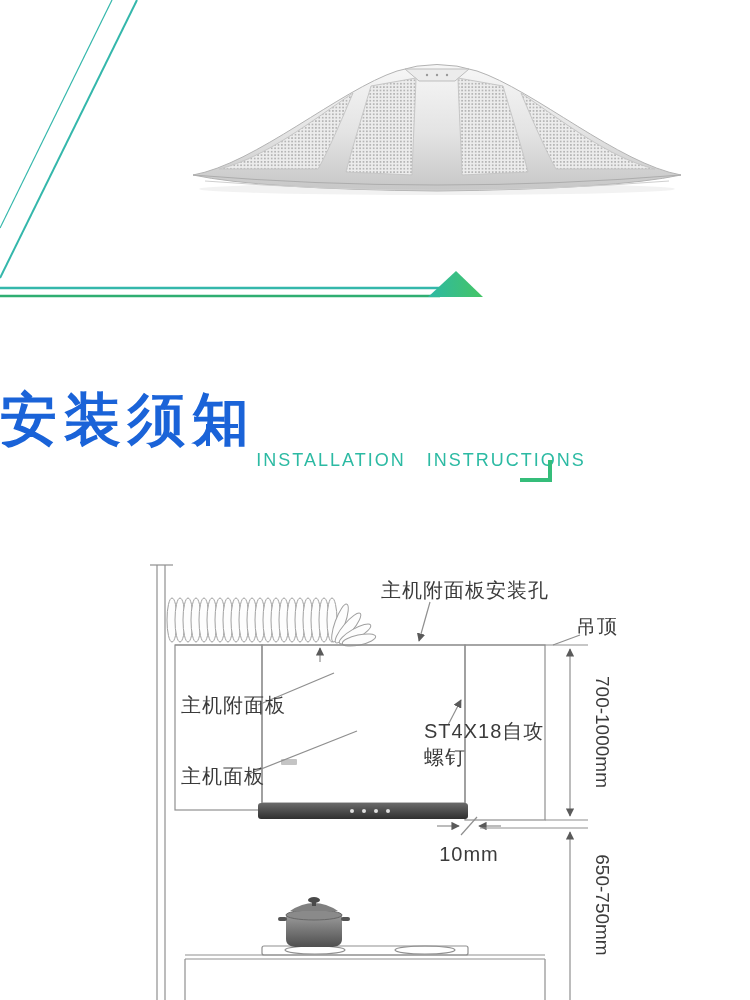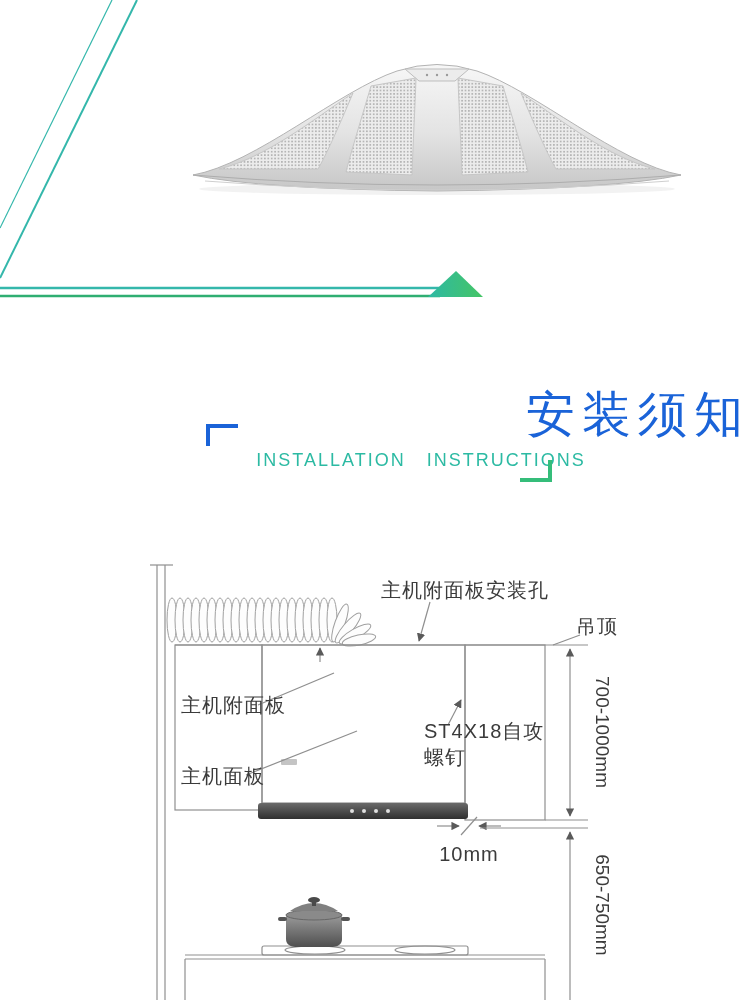--- a/index.html
+++ b/index.html
@@ -4,22 +4,22 @@
 <style>
   html,body{margin:0;padding:0;background:#fff;}
   .page{position:relative;width:750px;height:1000px;background:#ffffff;overflow:hidden;
         font-family:"Liberation Sans",sans-serif;}
   .abs{position:absolute;}
   
   .hero{left:185px;top:48px;width:505px;height:150px;}
   
   .deco{left:0;top:0;width:750px;height:320px;}
   
-  .title-zh{left:0;top:382px;width:100%;text-align:right;
-            font-size:49px;font-weight:normal;letter-spacing:7px;color:#1a63d8;}
+  .title-zh{left:0;top:382px;width:100%;text-align:left;
+            font-size:57px;font-weight:bold;letter-spacing:7px;color:#1a63d8;}
   .title-en{left:0;top:450px;width:100%;text-align:center;color:#2cbaa3;
             font-size:18px;font-weight:500;letter-spacing:2px;word-spacing:14px;padding-left:46px;}
   .bracket-l{left:206px;top:424px;width:28px;height:18px;
              border-left:4px solid #1a63d8;border-top:4px solid #1a63d8;}
   .bracket-r{left:520px;top:460px;width:28px;height:18px;
              border-right:4px solid #35bd7a;border-bottom:4px solid #35bd7a;}
   
   .diagram{left:0;top:545px;width:750px;height:455px;}
   .ln{stroke:#8f8f8f;stroke-width:1.2;fill:none;}
   .duct{stroke:#a0a0a0;stroke-width:1;fill:#fdfdfd;}

